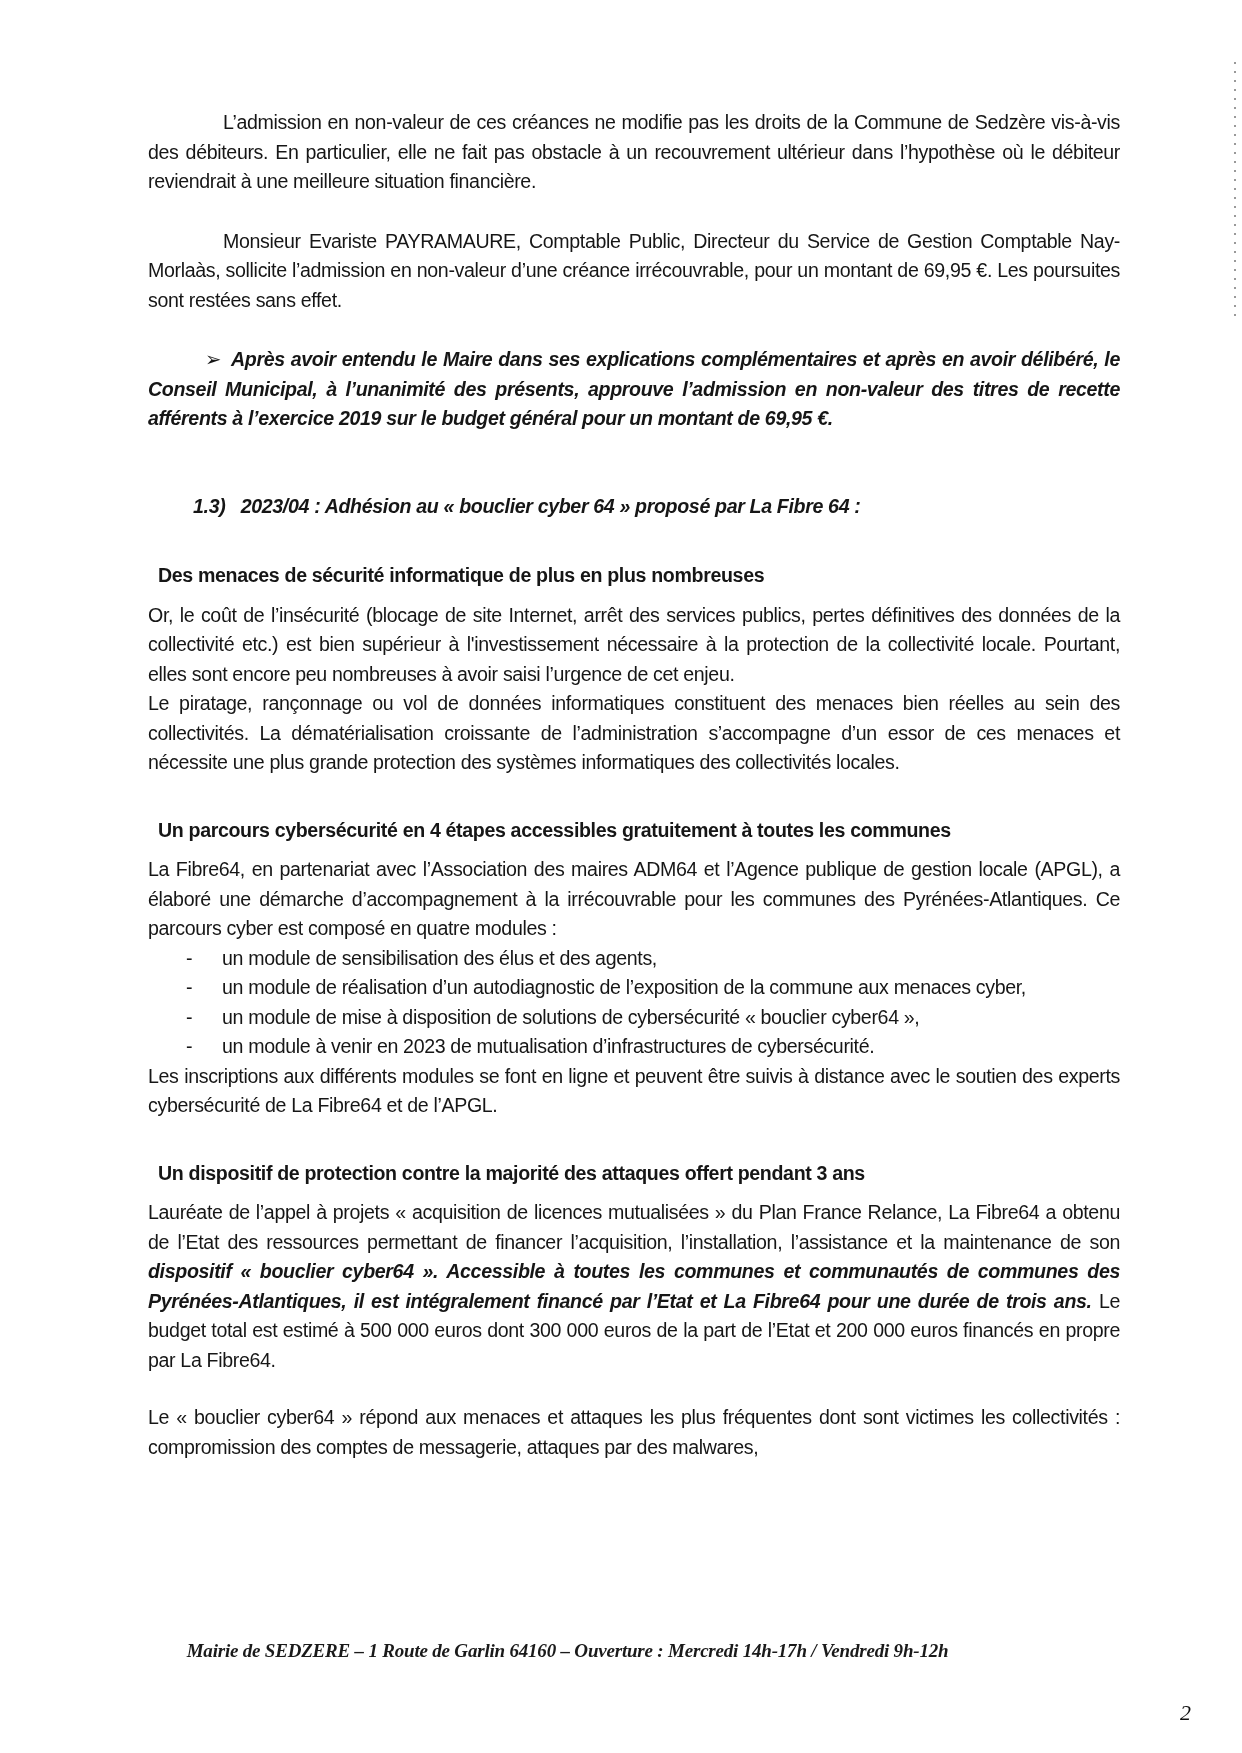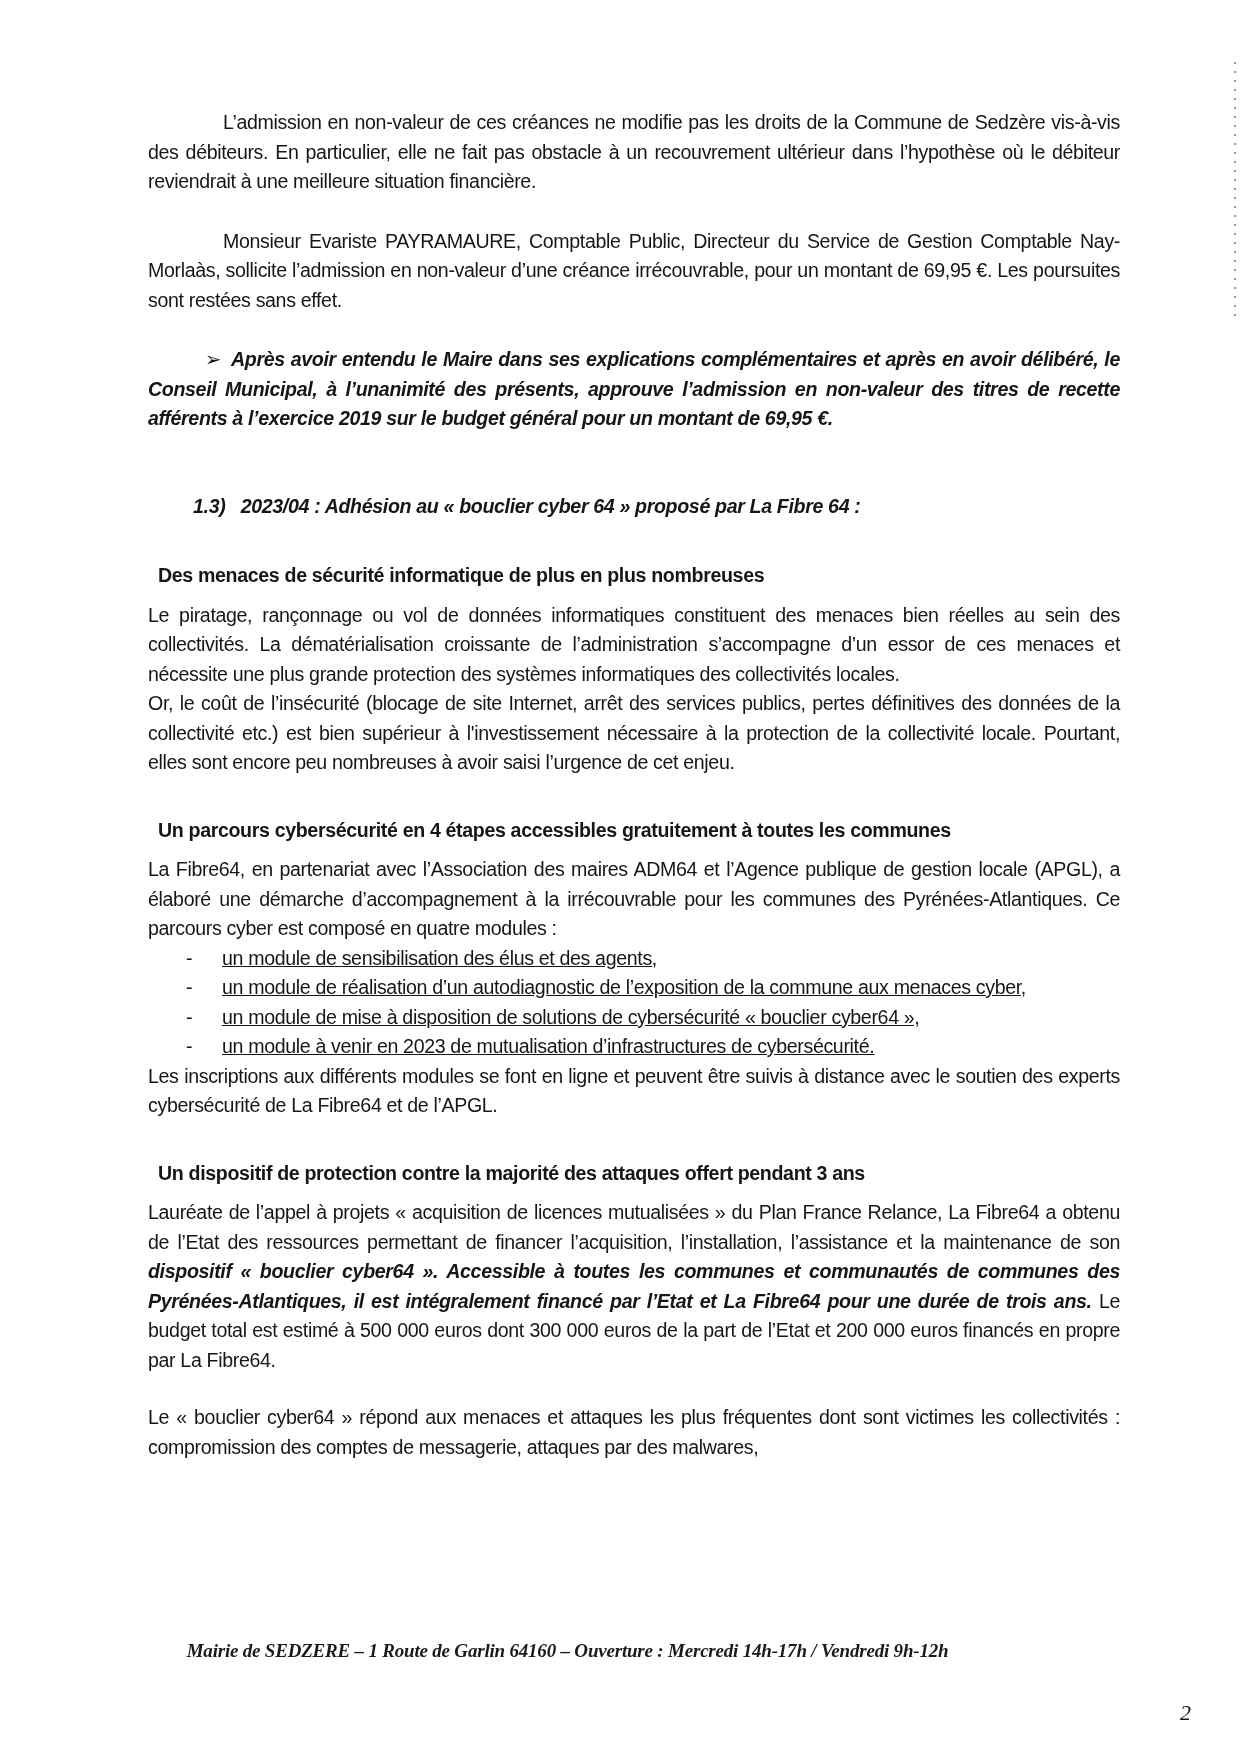--- a/index.html
+++ b/index.html
@@ -12,21 +12,21 @@
   }
   .p { margin: 0; text-align: justify; }
   .indent { text-indent: 75px; }
   .gap-lg { height: 30px; }
   .gap-md { height: 28px; }
   .resolution { font-style: italic; font-weight: bold; text-align: justify; margin: 0; text-indent: 57px; }
   .arrow { display: inline-block; width: 26px; font-style: normal; font-weight: normal; text-indent: 0; }
   .section-title { font-style: italic; font-weight: bold; margin: 0 0 0 45px; }
   .h { font-weight: bold; margin: 10px; }
   ul.dash { list-style: none; margin: 0; padding: 0 0 0 74px; }
-  ul.dash li { position: relative; text-align: justify; text-decoration: underline; }
+  ul.dash li { position: relative; text-align: justify; }
   ul.dash li::before { content: "-"; position: absolute; left: -36px; }
   b { font-weight: bold; font-style: italic; }
   .footer {
     position: absolute; left: 0; width: 1135px; top: 1640px; text-align: center;
     font-family: "Liberation Serif", serif; font-style: italic; font-weight: bold;
     font-size: 19px; color: #1a1a1a; letter-spacing: -0.2px;
   }
   .pagenum {
     position: absolute; left: 1180px; top: 1700px;
     font-family: "Liberation Serif", serif; font-style: italic; font-size: 22px; color: #111;
@@ -49,22 +49,22 @@
 
   <p class="resolution"><span class="arrow">➢</span><span>Après avoir entendu le Maire dans ses explications complémentaires et après en avoir délibéré, le Conseil Municipal, à l’unanimité des présents, approuve l’admission en non-valeur des titres de recette afférents à l’exercice 2019 sur le budget général pour un montant de 69,95 €.</span></p>
 
   <div style="height:58px"></div>
 
   <p class="section-title"><span>1.3)</span>&nbsp;&nbsp;&nbsp;<span>2023/04 : Adhésion au « bouclier cyber 64 » proposé par La Fibre 64 :</span></p>
 
   <div style="height:30px"></div>
 
   <p class="h">Des menaces de sécurité informatique de plus en plus nombreuses</p>
+  <p class="p">Or, le coût de l’insécurité (blocage de site Internet, arrêt des services publics, pertes définitives des données de la collectivité etc.) est bien supérieur à l'investissement nécessaire à la protection de la collectivité locale. Pourtant, elles sont encore peu nombreuses à avoir saisi l’urgence de cet enjeu.</p>
   <p class="p">Le piratage, rançonnage ou vol de données informatiques constituent des menaces bien réelles au sein des collectivités. La dématérialisation croissante de l’administration s’accompagne d’un essor de ces menaces et nécessite une plus grande protection des systèmes informatiques des collectivités locales.</p>
-  <p class="p">Or, le coût de l’insécurité (blocage de site Internet, arrêt des services publics, pertes définitives des données de la collectivité etc.) est bien supérieur à l'investissement nécessaire à la protection de la collectivité locale. Pourtant, elles sont encore peu nombreuses à avoir saisi l’urgence de cet enjeu.</p>
 
   <div class="gap-md"></div>
 
   <p class="h">Un parcours cybersécurité en 4 étapes accessibles gratuitement à toutes les communes</p>
   <p class="p">La Fibre64, en partenariat avec l’Association des maires ADM64 et l’Agence publique de gestion locale (APGL), a élaboré une démarche d’accompagnement à la irrécouvrable pour les communes des Pyrénées-Atlantiques. Ce parcours cyber est composé en quatre modules :</p>
   <ul class="dash">
     <li>un module de sensibilisation des élus et des agents,</li>
     <li>un module de réalisation d’un autodiagnostic de l’exposition de la commune aux menaces cyber,</li>
     <li>un module de mise à disposition de solutions de cybersécurité « bouclier cyber64 »,</li>
     <li>un module à venir en 2023 de mutualisation d’infrastructures de cybersécurité.</li>

